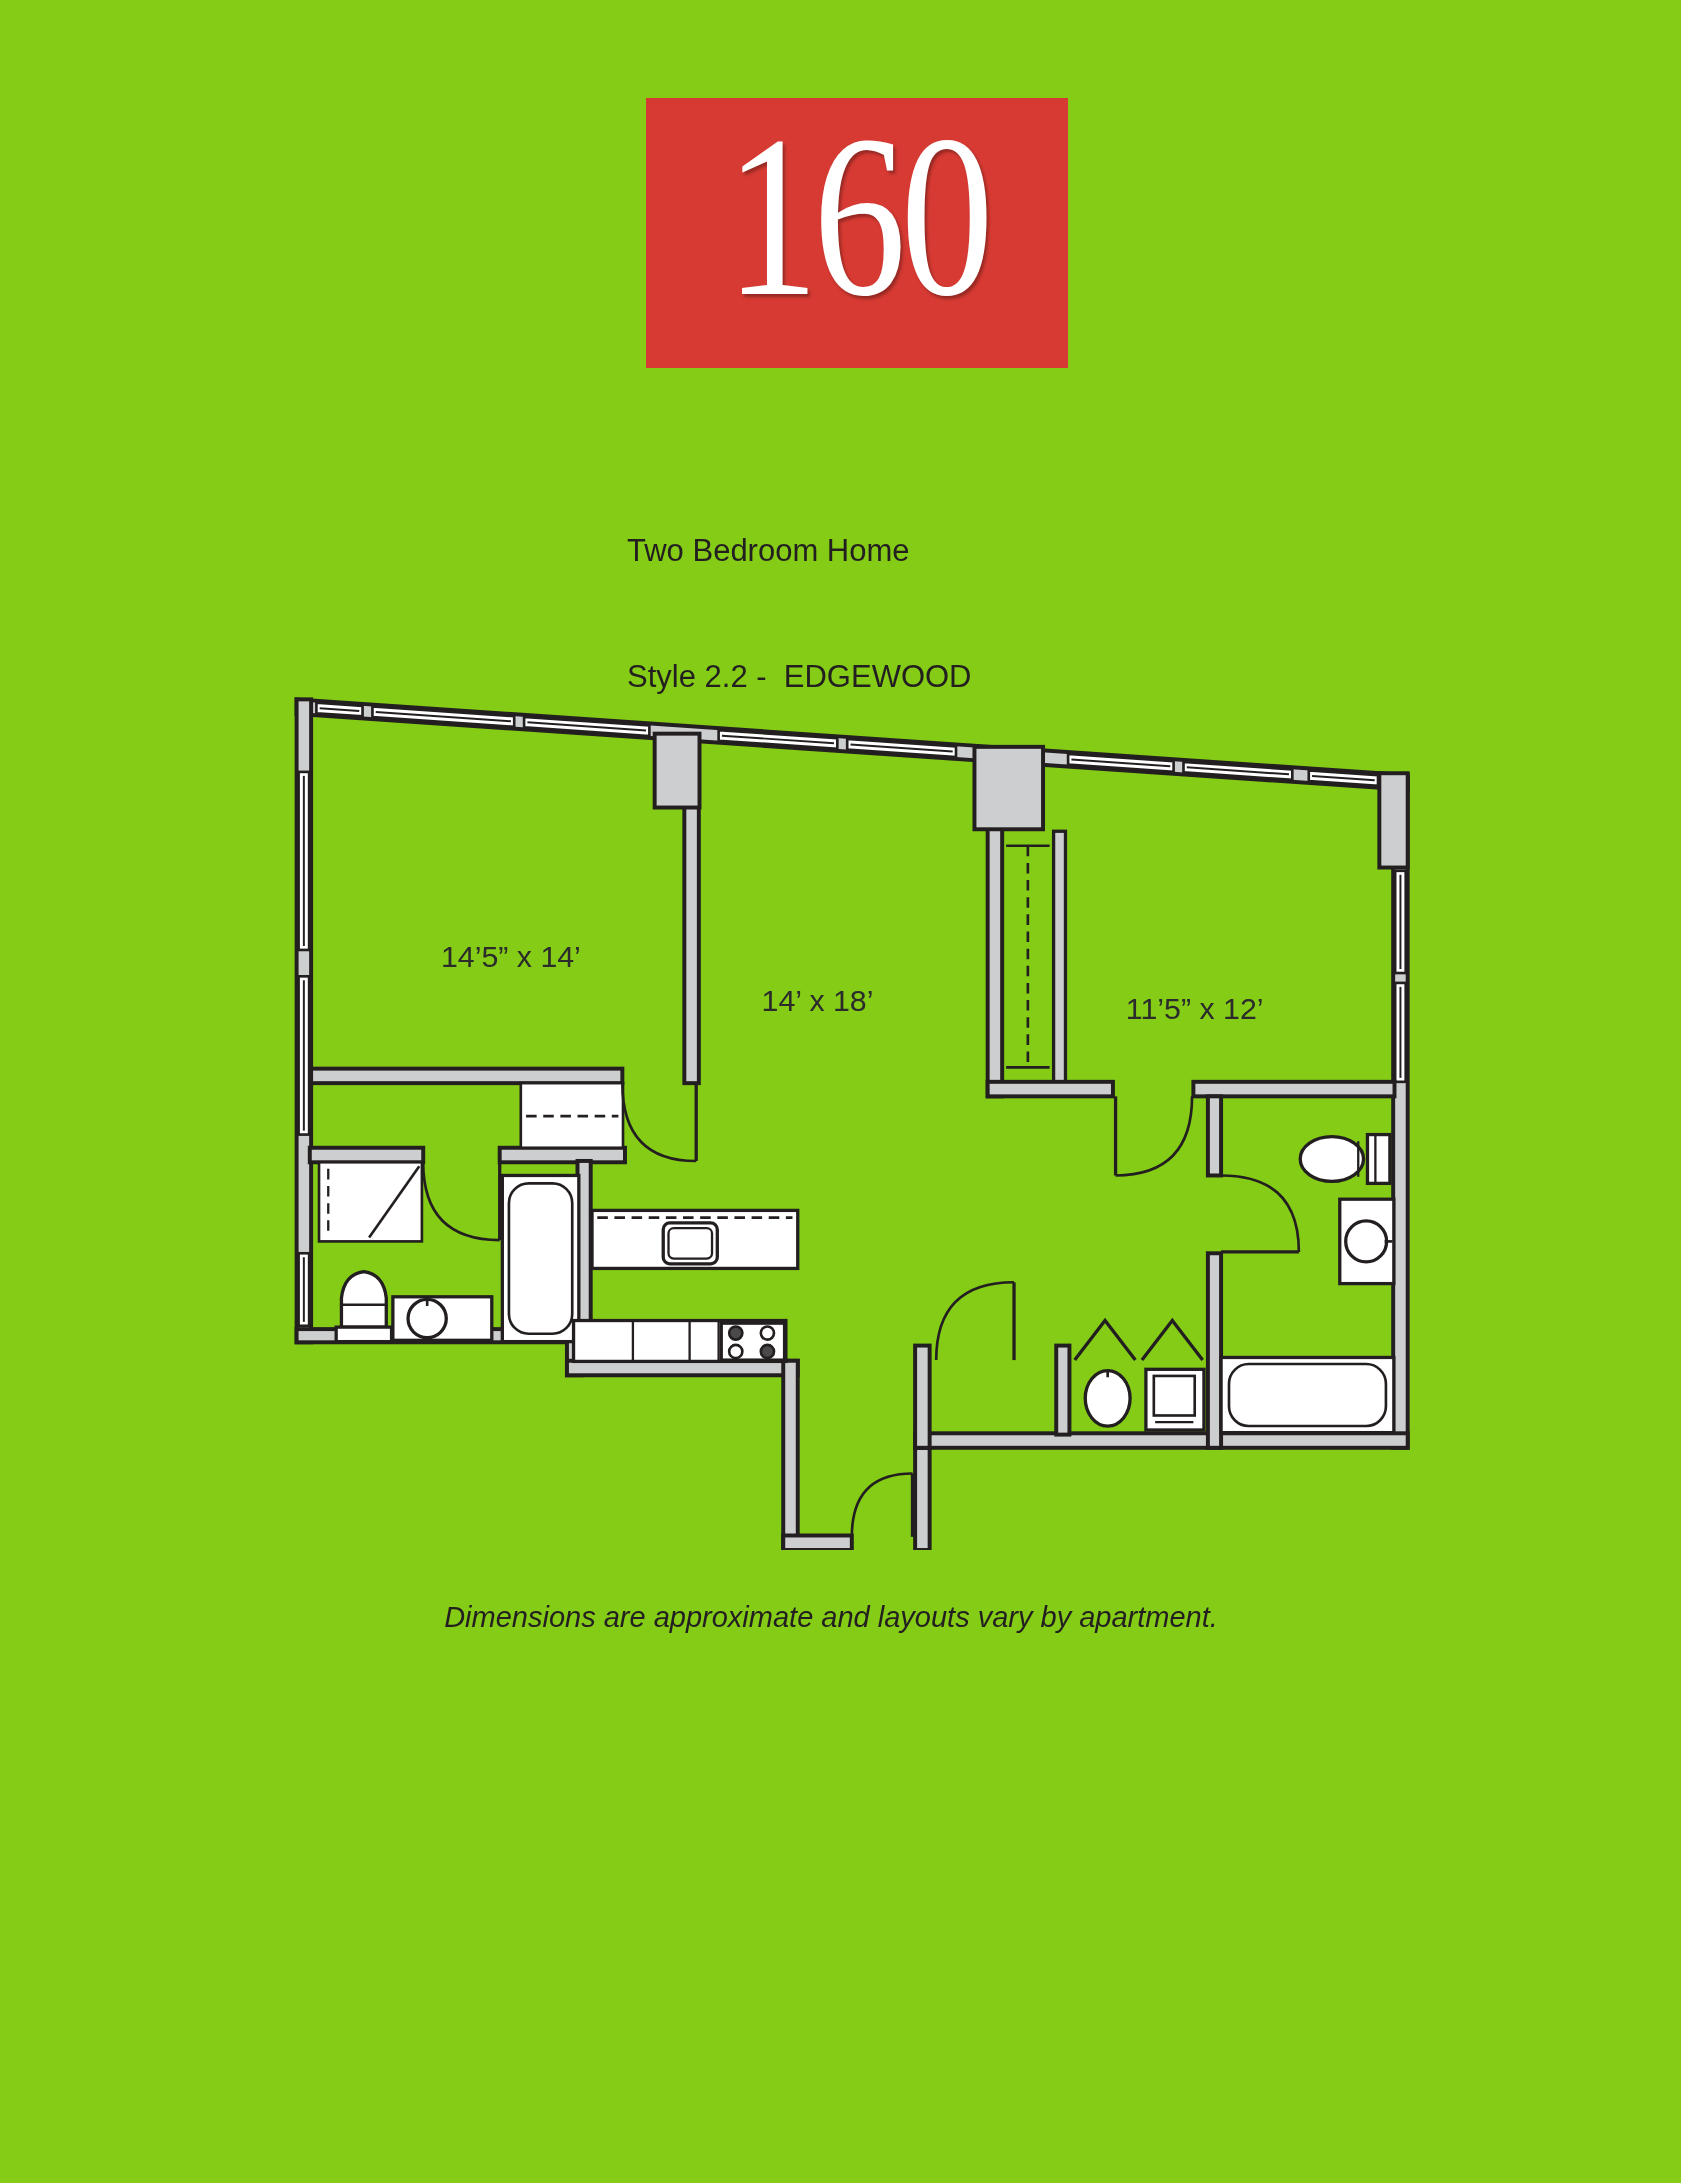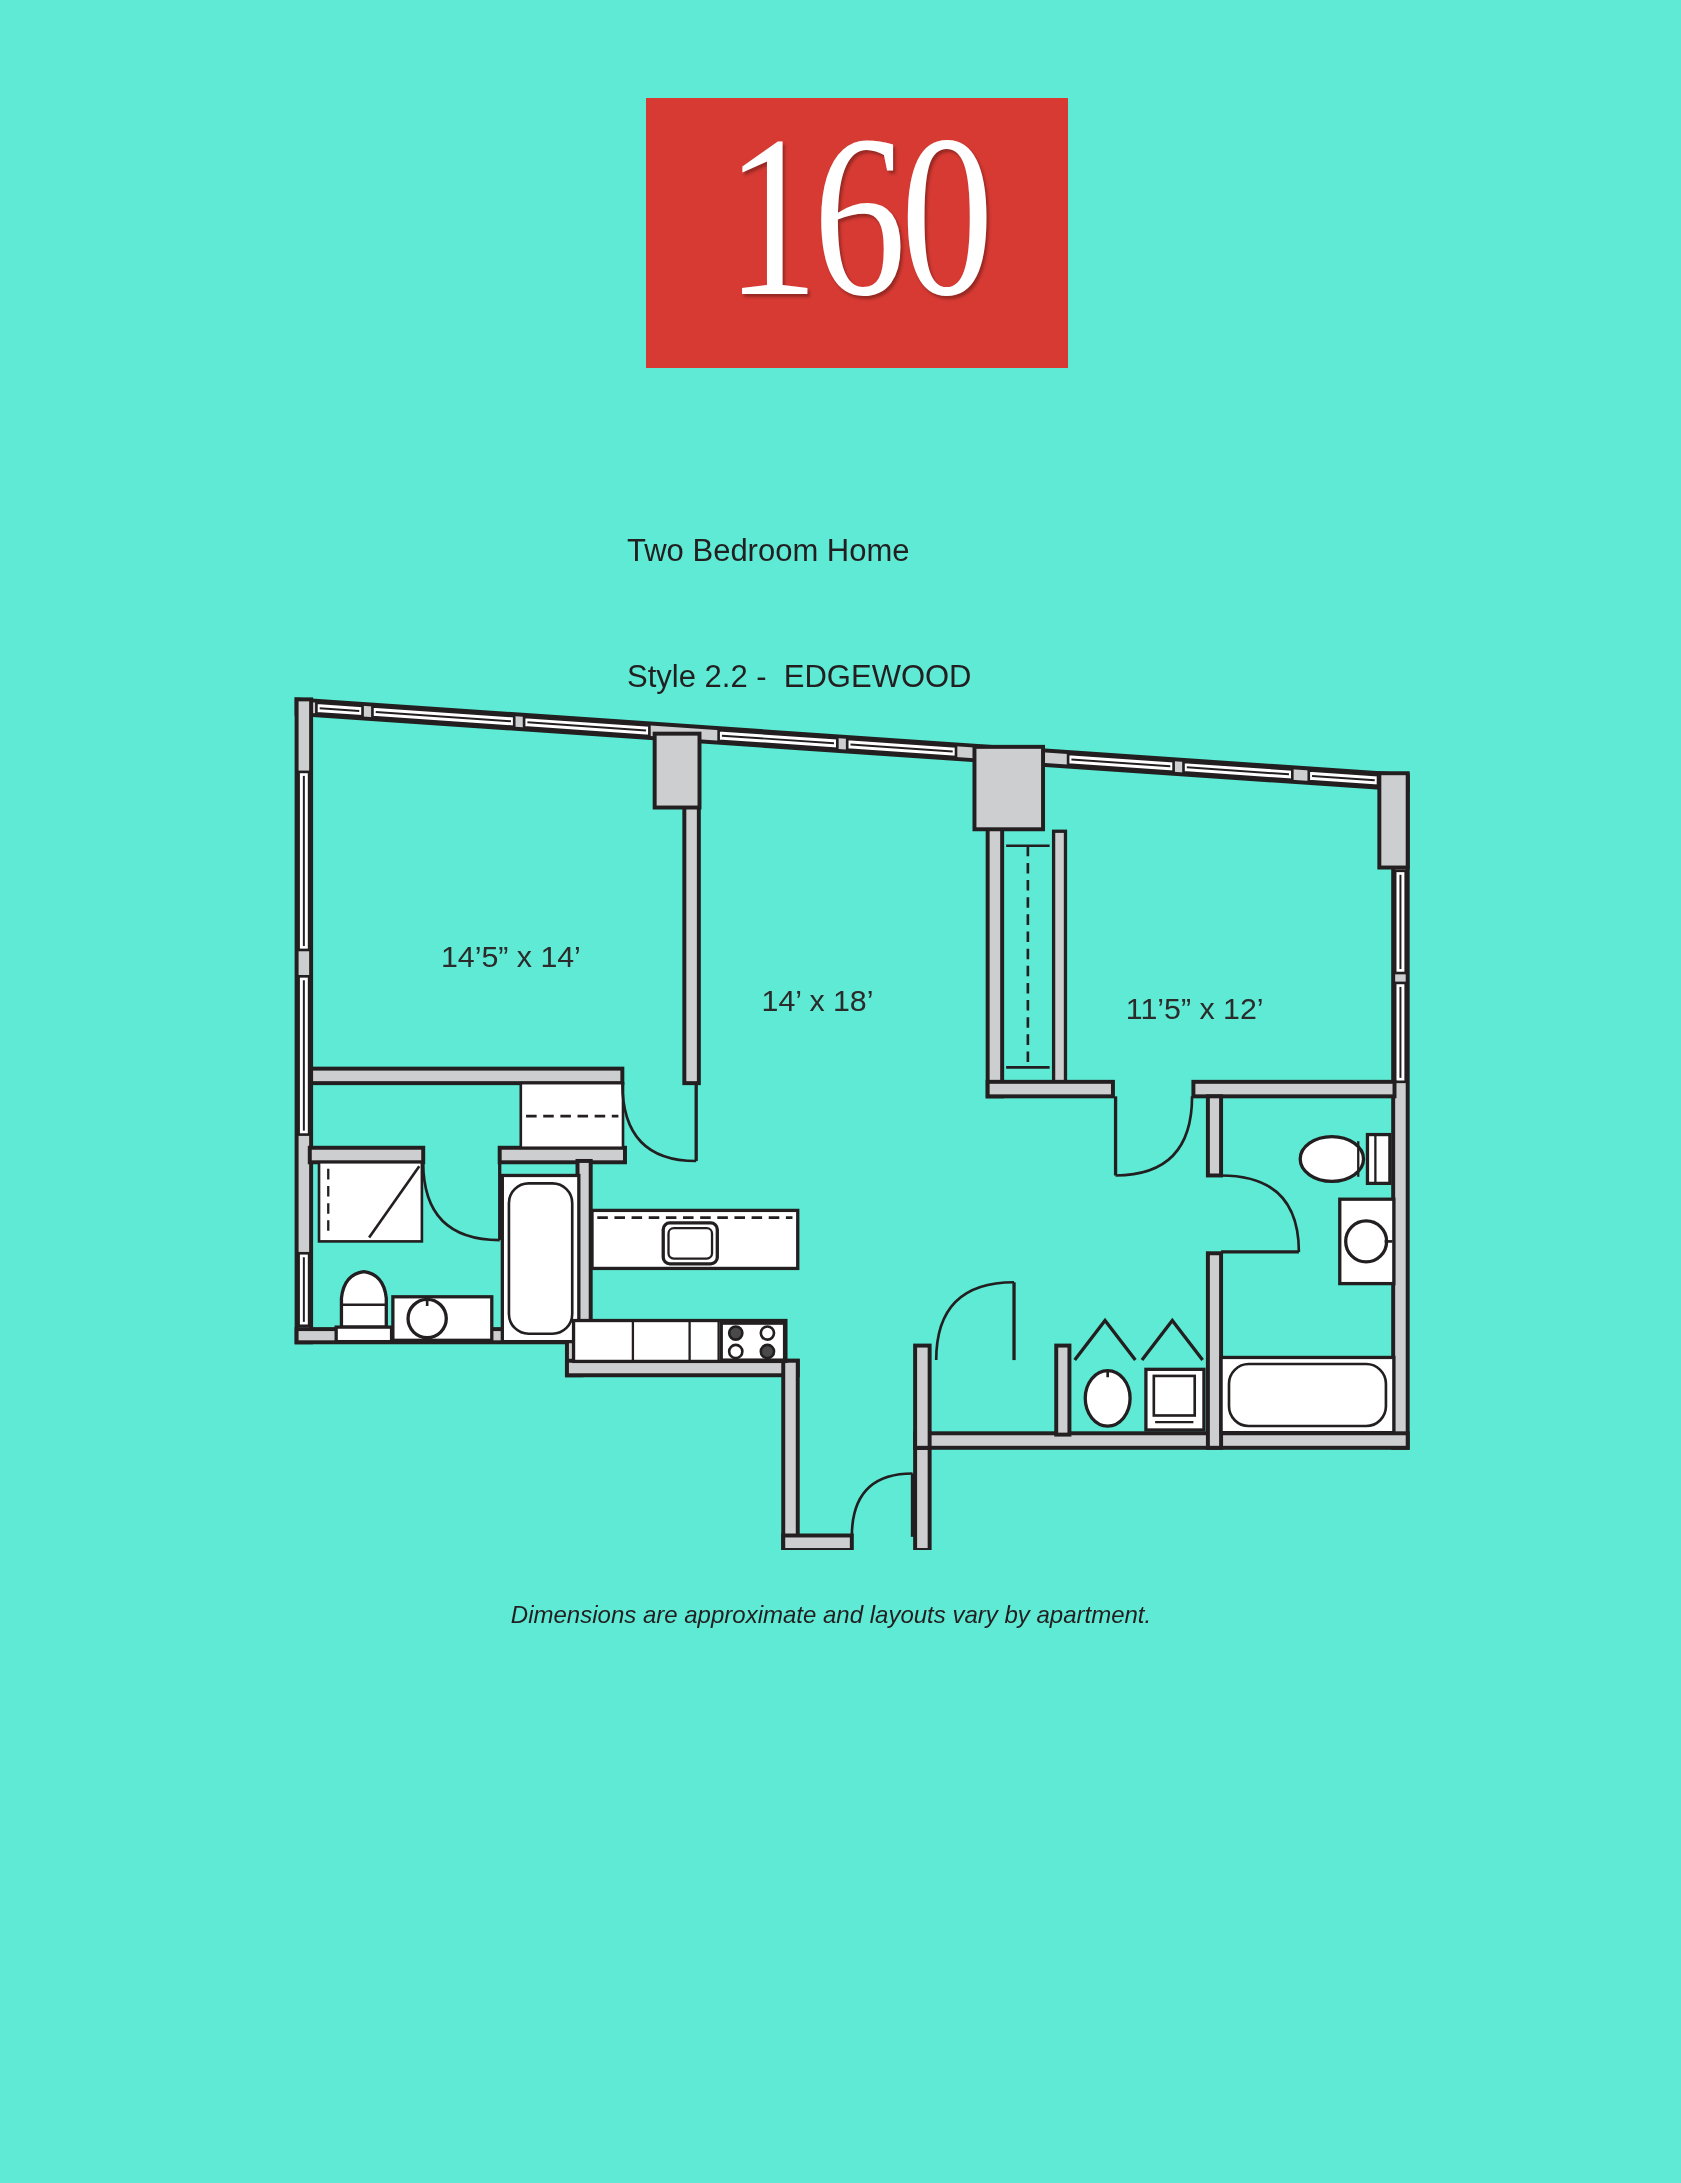--- a/index.html
+++ b/index.html
@@ -1,35 +1,35 @@
 <!DOCTYPE html>
 <html style="font-size:10.6px"><head>
 <meta charset="utf-8">
 <style>
   html,body{margin:0;padding:0;background:#888;}
-  #page{position:relative;width:1681px;height:2183px;background:#5eead4;overflow:hidden;
+  #page{position:relative;width:1681px;height:2183px;background:#84cc16;overflow:hidden;
         font-family:"Liberation Sans",sans-serif;}
   
   #logo{position:absolute;left:646px;top:98px;width:422px;height:270px;
         display:flex;flex-direction:column;align-items:center;justify-content:flex-start;}
   #logo .num{font-family:"Liberation Serif",serif;font-size:232px;line-height:198px;
         color:#fff;letter-spacing:-6.6px;margin-top:18.5px;
         transform:scaleX(0.80);transform-origin:center top;
         text-shadow:2.6px 2.6px 3.3px rgba(70,20,15,0.45);}
   #logo .name{font-family:"Liberation Sans",sans-serif;font-variant:small-caps;font-weight:bold;
         font-size:40px;color:#fff;letter-spacing:3.3px;margin-top:12px;white-space:nowrap;
         text-shadow:1.3px 1.3px 2px rgba(70,20,15,0.4);}
   
   #info{position:absolute;left:627px;top:446px;color:#231f20;font-weight:normal;
         font-size:31px;line-height:42px;white-space:pre;}
   
   #plan{position:absolute;left:290px;top:673px;width:1121px;height:877px;}
   
   #disc{position:absolute;left:277px;top:1601px;width:1108px;text-align:center;
-        font-style:italic;font-size:24px;color:#231f20;}
+        font-style:italic;font-size:29px;color:#231f20;}
 </style>
 </head>
 <body>
 
 <div id="page">
 
   <div id="logo" style="background: rgb(214, 58, 51); color: rgb(255, 255, 255);">
     <span class="num">160</span>
   </div>
 

